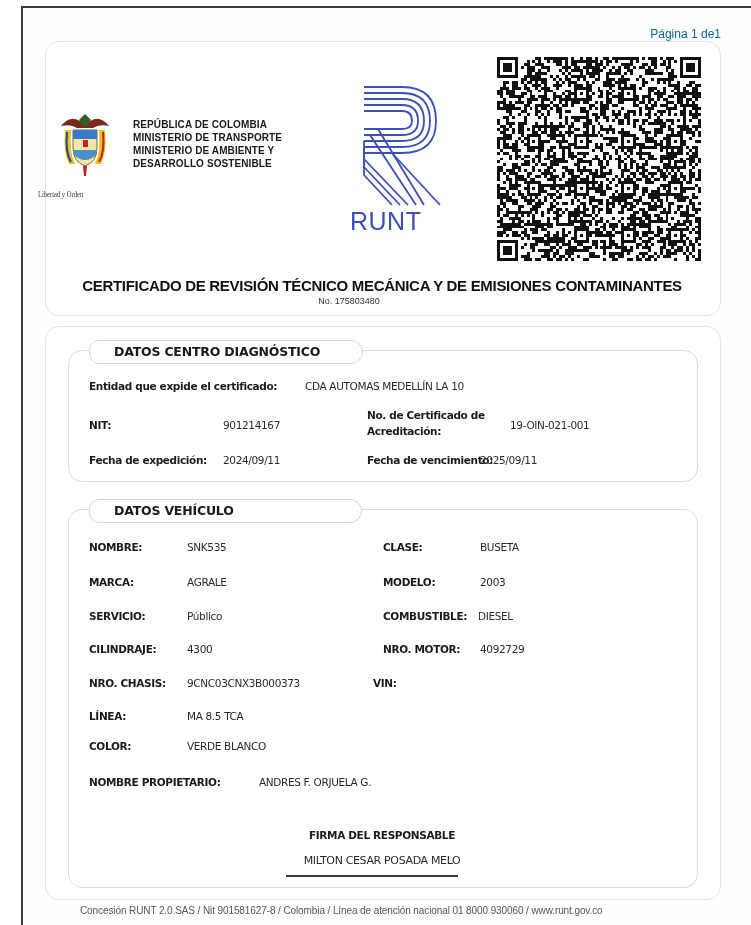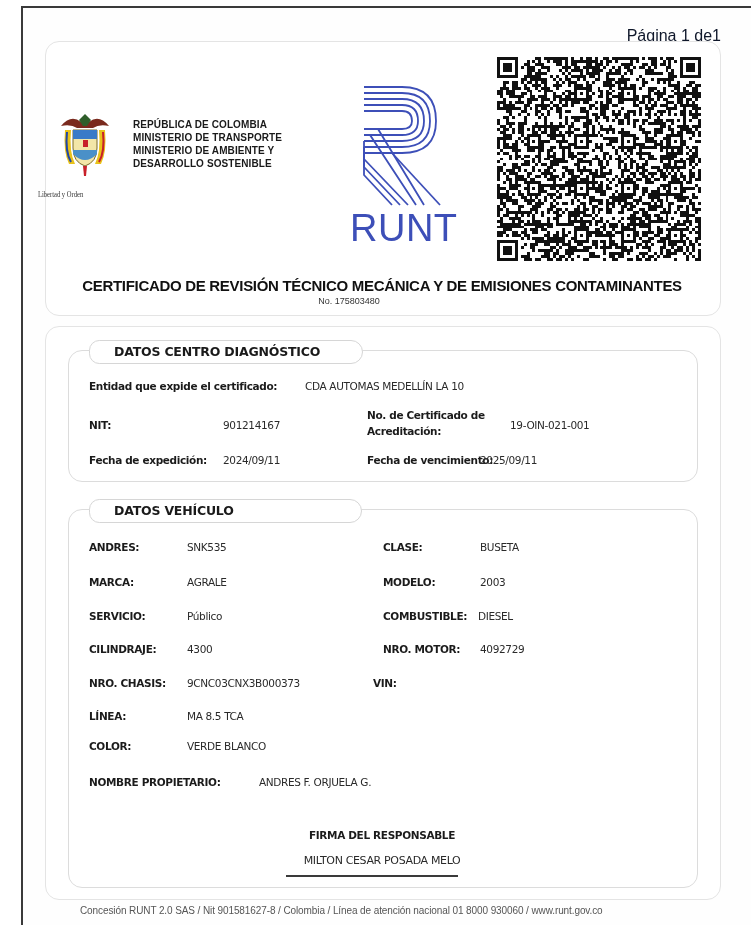--- a/index.html
+++ b/index.html
@@ -7,36 +7,36 @@
     width: 751px; height: 925px; overflow: hidden; background: #ffffff;
     font-family: "Liberation Sans", sans-serif; color: #111;
     position: relative;
   }
   .frame {
     position: absolute; left: 21px; top: 6px; width: 740px; height: 930px;
     border-left: 2px solid #3a3a3a; border-top: 2px solid #3a3a3a;
     background: #fefefe;
   }
   .page-num {
-    position: absolute; right: 30px; top: 27px; font-size: 16px; color: #0f172a;
+    position: absolute; right: 30px; top: 27px; font-size: 12px; color: #0369a1;
   }
   .box {
     position: absolute; border: 1.5px solid #e4e4e4; border-radius: 14px; background: #fff;
   }
   .header-box { left: 45px; top: 41px; width: 674px; height: 273px; }
   .main-box { left: 45px; top: 326px; width: 674px; height: 572px; }
 
   
   .seal { position: absolute; left: 59px; top: 112px; width: 52px; height: 72px; }
   .seal-motto { position: absolute; left: 38px; top: 190px; font-family: "Liberation Serif", serif; font-size: 8px; color: #333; transform: scaleX(0.82); transform-origin: left; white-space: nowrap; }
   .gov-lines { position: absolute; left: 133px; top: 118px; font-size: 10px; font-weight: bold; line-height: 13px; color: #1a1a1a; letter-spacing: 0.1px; }
   .gov-lines div { white-space: nowrap; }
 
   .runt-logo { position: absolute; left: 350px; top: 83px; width: 100px; height: 125px; }
-  .runt-text { position: absolute; left: 350px; top: 207px; font-size: 38px; color: #3d4fb8; letter-spacing: 0.5px; }
+  .runt-text { position: absolute; left: 350px; top: 207px; font-size: 25px; color: #3d4fb8; letter-spacing: 0.5px; }
 
   .qr { position: absolute; left: 497px; top: 57px; width: 204px; height: 204px; }
 
   .cert-title { position: absolute; left: 45px; width: 674px; top: 277px; text-align: center; font-size: 15px; font-weight: bold; letter-spacing: -0.3px; color: #111; }
   .cert-no { position: absolute; left: 45px; width: 608px; top: 296px; text-align: center; font-size: 9px; color: #333; }
 
   .section { position: absolute; border: 1.5px solid #dcdcdc; border-radius: 14px; }
   .sec-diag { left: 68px; top: 350px; width: 628px; height: 130px; }
   .sec-veh { left: 68px; top: 509px; width: 628px; height: 377px; }
   .sec-tab {
@@ -127,21 +127,21 @@
 <div class="val" style="left:510px; top:419px;">19-OIN-021-001</div>
 
 <div class="lbl" style="left:89px; top:454px;">Fecha de expedición:</div>
 <div class="val" style="left:223px; top:454px;">2024/09/11</div>
 <div class="lbl" style="left:367px; top:454px;">Fecha de vencimiento:</div>
 <div class="val" style="left:480px; top:454px;">2025/09/11</div>
 
 <div class="section sec-veh"></div>
 <div class="sec-tab tab-veh">DATOS VEHÍCULO</div>
 
-<div class="lbl" style="left:89px; top:541px;">ANDRES:</div>
+<div class="lbl" style="left:89px; top:541px;">NOMBRE:</div>
 <div class="val" style="left:187px; top:541px;">SNK535</div>
 <div class="lbl" style="left:383px; top:541px;">CLASE:</div>
 <div class="val" style="left:480px; top:541px;">BUSETA</div>
 
 <div class="lbl" style="left:89px; top:576px;">MARCA:</div>
 <div class="val" style="left:187px; top:576px;">AGRALE</div>
 <div class="lbl" style="left:383px; top:576px;">MODELO:</div>
 <div class="val" style="left:480px; top:576px;">2003</div>
 
 <div class="lbl" style="left:89px; top:610px;">SERVICIO:</div>

